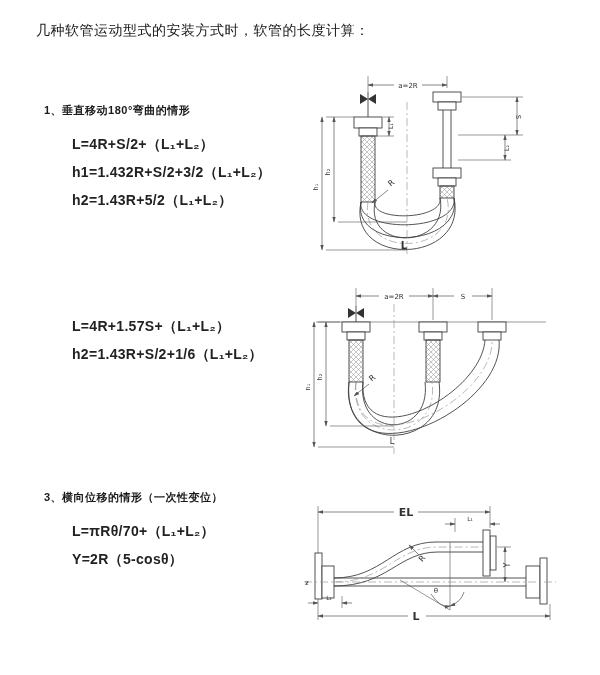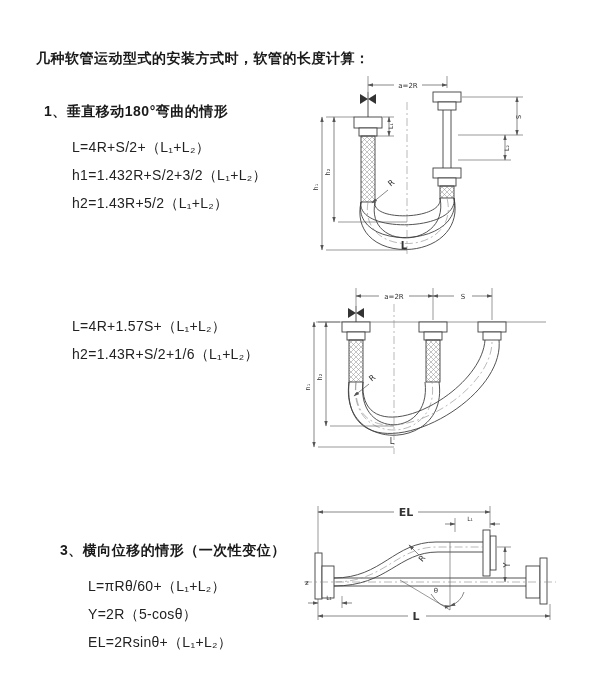--- a/index.html
+++ b/index.html
@@ -1,22 +1,22 @@
 <!DOCTYPE html>
 <html><head>
 <meta charset="utf-8">
 <style>
   html,body{margin:0;padding:0;background:#fff;}
   .page{position:relative;width:600px;height:675px;background:#ffffff;overflow:hidden;
         font-family:"Liberation Sans","DejaVu Sans",sans-serif;color:#1a1a1a;}
-  .title{position:absolute;left:36px;top:22px;font-size:14px;font-weight:700;letter-spacing:.5px;margin-top:28px;}
+  .title{position:absolute;left:36px;top:22px;font-size:14px;font-weight:400;letter-spacing:.5px;}
   .section{position:absolute;left:44px;}
-  .heading{font-size:14px;font-weight:700;letter-spacing:.5px;}
+  .heading{font-size:11px;font-weight:700;letter-spacing:.5px;}
   .formulas{margin:12px 0 0 28px;}
-  .formula{font-size:14px;line-height:28px;font-weight:400;letter-spacing:.3px;color:#222;}
+  .formula{font-size:14px;line-height:28px;font-weight:700;letter-spacing:.3px;color:#222;}
   svg{position:absolute;}
   svg text{fill:#333;font-family:"DejaVu Sans",sans-serif;}
   .dln{stroke:#3f3f3f;stroke-width:.9;fill:none;}
   .thin{stroke:#555;stroke-width:.6;fill:none;}
   .dim{stroke:#555;stroke-width:.7;fill:none;}
   .cl{stroke:#8a8a8a;stroke-width:.6;fill:none;stroke-dasharray:8 3 2 3;}
   .fit{fill:#ffffff;stroke:#3f3f3f;stroke-width:.9;}
 </style>
 </head>
 <body>
@@ -34,26 +34,25 @@
     </div>
   </div>
 
   <div class="section" style="top:300px;">
     <div class="formulas">
       <div class="formula">L=4R+1.57S+（L₁+L₂）</div>
       <div class="formula">h2=1.43R+S/2+1/6（L₁+L₂）</div>
     </div>
   </div>
 
-  <div class="section" style="top:542px;margin-left:16px;">
+  <div class="section" style="top:490px;">
     <div class="heading">3、横向位移的情形（一次性变位）</div>
     <div class="formulas">
-      <div class="formula">L=πRθ/60+（L₁+L₂）</div>
+      <div class="formula">L=πRθ/70+（L₁+L₂）</div>
       <div class="formula">Y=2R（5-cosθ）</div>
-      <div class="formula">EL=2Rsinθ+（L₁+L₂）</div>
     </div>
   </div>
 
   <svg style="left:312px;top:72px;" width="280" height="190" viewBox="0 0 280 190">
     <defs>
       <marker id="a1" viewBox="0 0 10 6" refX="9" refY="3" markerWidth="9" markerHeight="5" orient="auto-start-reverse">
         <path d="M0,0 L10,3 L0,6 z" fill="#555"></path>
       </marker>
       <pattern id="h1p" width="5" height="5" patternUnits="userSpaceOnUse">
         <path d="M0,5 L5,0 M0,0 L5,5" stroke="#8a8a8a" stroke-width="0.5"></path>

